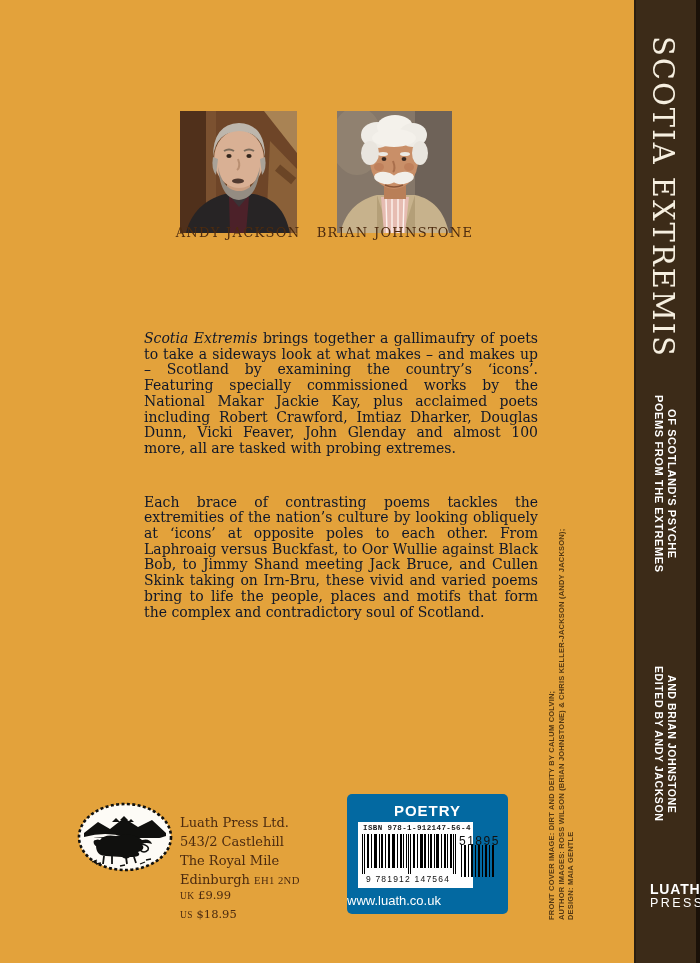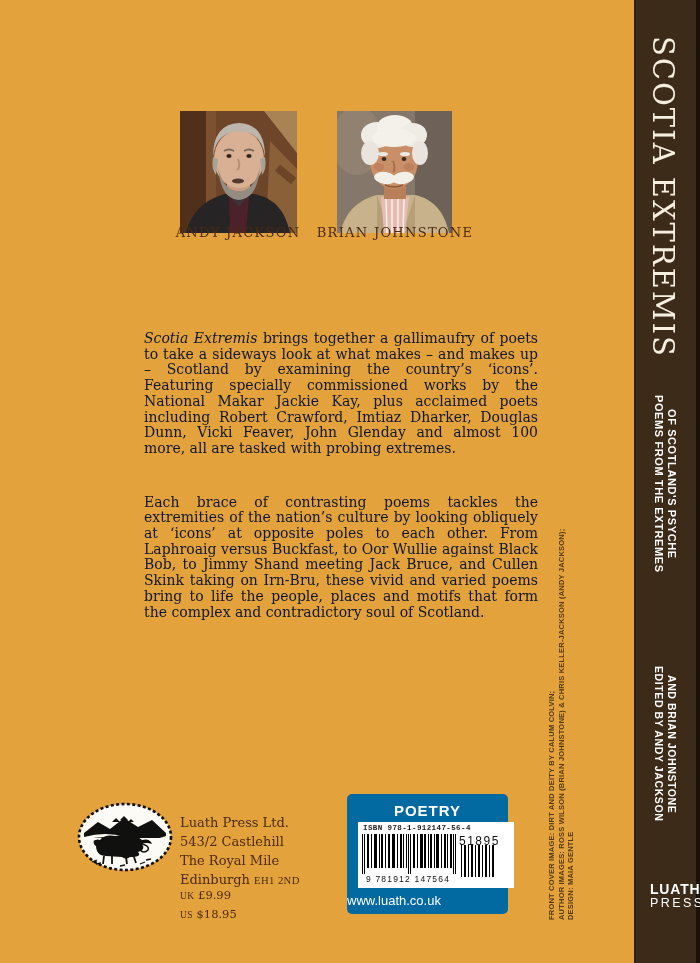--- a/index.html
+++ b/index.html
@@ -40,21 +40,21 @@
   
   .logo{position:absolute;left:76px;top:800px;width:98px;height:74px;}
   .address{position:absolute;left:180px;top:813px;color:#4C2B10;font-size:13px;line-height:19px;}
   .sc{font-size:.82em;letter-spacing:.4px;font-family:Liberation Serif, serif;}
   .prices{position:absolute;left:180px;top:887px;color:#4C2B10;font-size:11.5px;line-height:17.5px;}
 
   
   .barcode-box{position:absolute;left:347px;top:794px;width:161px;height:120px;background:#0369a1;border-radius:5px;}
   .poetry{margin-top:8px;text-align:center;color:#FFFFFF;font-family:"Liberation Sans",sans-serif;
     font-weight:bold;font-size:15px;letter-spacing:1px;}
-  .bar-panel{position:absolute;left:11px;top:28px;width:156px;height:66px;background:#FFFFFF;}
+  .bar-panel{position:absolute;left:11px;top:28px;width:115px;height:66px;background:#FFFFFF;}
   .isbn-text{position:absolute;top:2px;left:5px;font-family:"Liberation Mono",monospace;
     font-weight:bold;font-size:7.5px;letter-spacing:.4px;color:#1A1A1A;white-space:nowrap;}
   .bars-main{position:absolute;left:4px;top:12px;}
   .digits{position:absolute;left:0px;top:52px;width:100px;text-align:center;
     font-family:"Liberation Sans",sans-serif;font-size:8.5px;letter-spacing:1.2px;color:#111;}
   .supp-digits{position:absolute;left:101px;top:12px;width:36px;text-align:center;
     font-family:"Liberation Sans",sans-serif;font-size:12px;letter-spacing:1.5px;color:#111;}
   .bars-supp{position:absolute;left:103px;top:23px;}
   .website{position:absolute;bottom:6px;left:0;width:100%;text-align:left;color:#FFFFFF;
     font-family:"Liberation Sans",sans-serif;font-size:13px;}

